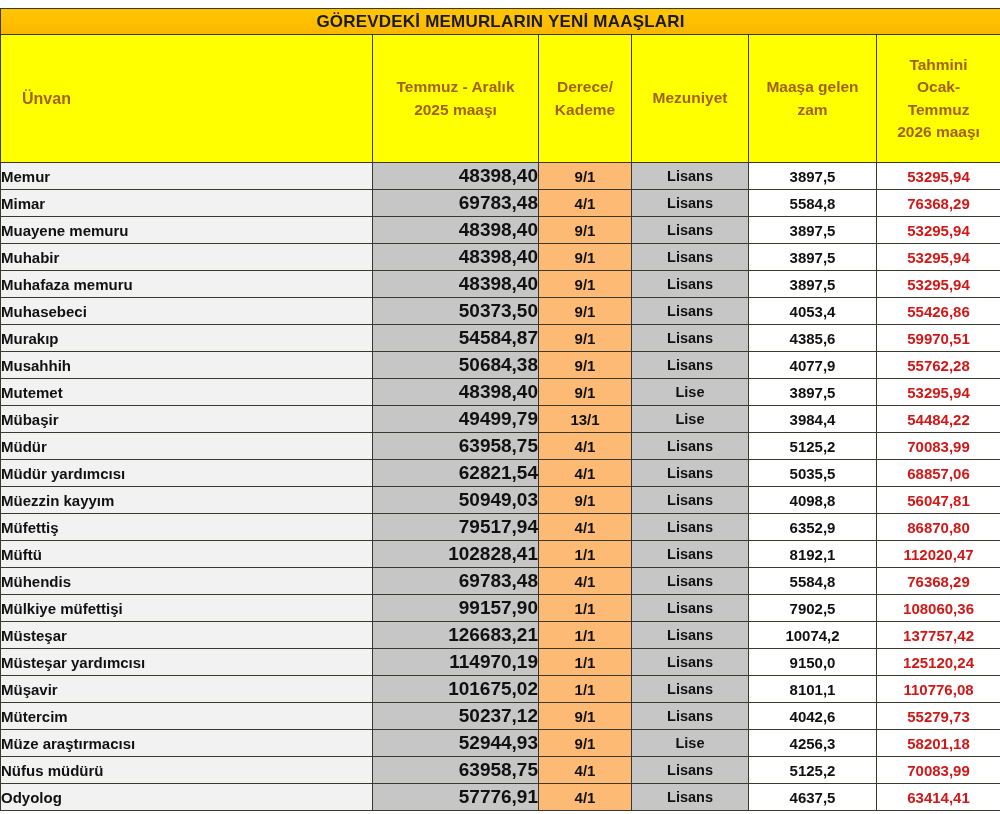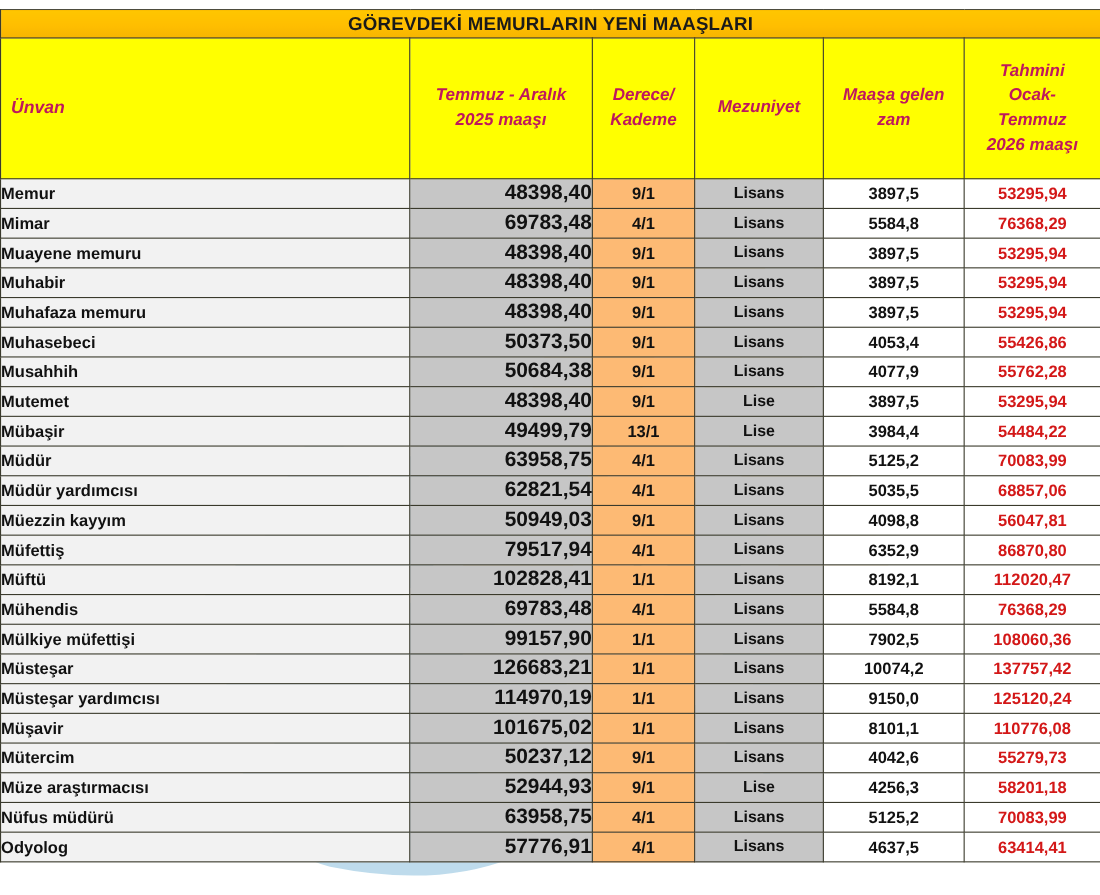--- a/index.html
+++ b/index.html
@@ -51,31 +51,30 @@
     text-align: center;
     height: 26px;
     font-size: 17px;
     letter-spacing: .2px;
     border-color: #5d5418;
   }
 
   
   .hdr {
     background: #ffff00;
-    color: #be185d;
+    color: #a16207;
     text-align: center;
     font-size: 15.5px;
     line-height: 1.45;
     height: 128px;
     border-color: #2f2f22;
-    font-style: italic;
   }
   .hdr.left {
     text-align: left;
-    padding-left: 9px;
+    padding-left: 21px;
     font-size: 16px;
   }
 
   
   .c-title {
     background: #f2f2f2;
     text-align: left;
     padding-left: 7px;
     font-size: 15px;
     color: #111;
@@ -246,20 +245,28 @@
         </tr>
         <tr>
           <td class="c-title">Muhasebeci</td>
           <td class="c-salary">50373,50</td>
           <td class="c-degree">9/1</td>
           <td class="c-grad">Lisans</td>
           <td class="c-raise">4053,4</td>
           <td class="c-new">55426,86</td>
         </tr>
         <tr>
+          <td class="c-title">Murakıp</td>
+          <td class="c-salary">54584,87</td>
+          <td class="c-degree">9/1</td>
+          <td class="c-grad">Lisans</td>
+          <td class="c-raise">4385,6</td>
+          <td class="c-new">59970,51</td>
+        </tr>
+        <tr>
           <td class="c-title">Musahhih</td>
           <td class="c-salary">50684,38</td>
           <td class="c-degree">9/1</td>
           <td class="c-grad">Lisans</td>
           <td class="c-raise">4077,9</td>
           <td class="c-new">55762,28</td>
         </tr>
         <tr>
           <td class="c-title">Mutemet</td>
           <td class="c-salary">48398,40</td>

